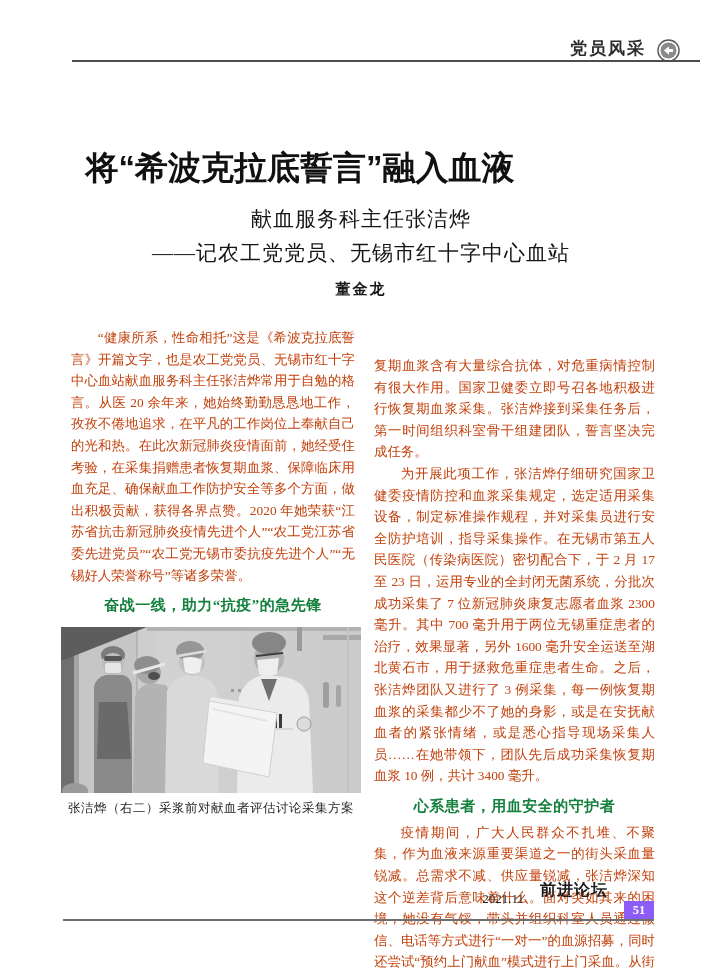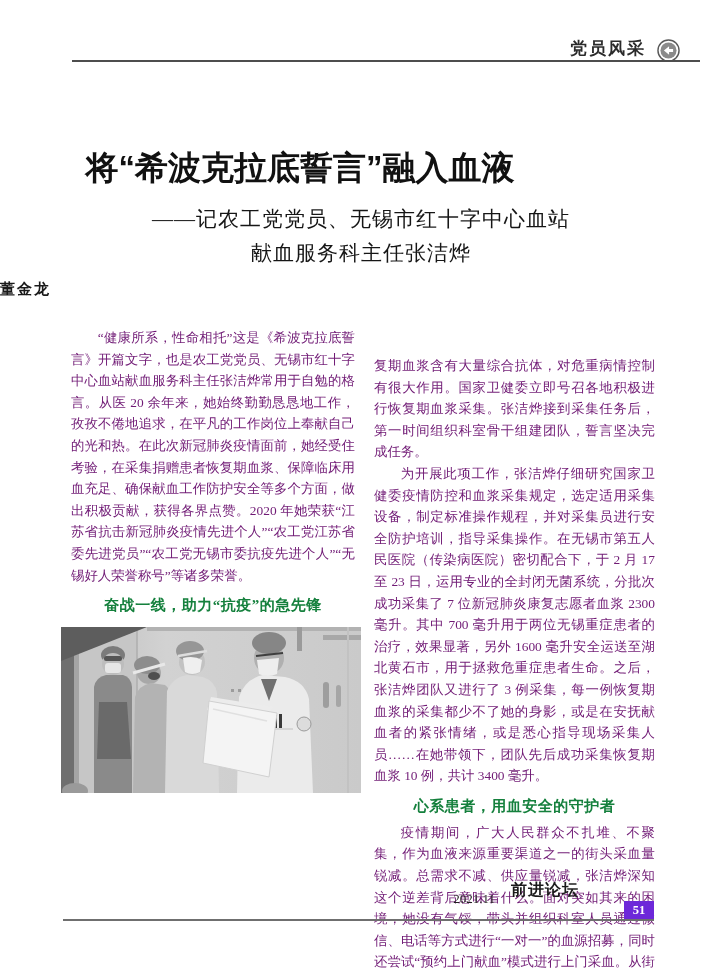--- a/index.html
+++ b/index.html
@@ -19,71 +19,71 @@
   .title{
     top:146px;left:0;width:600px;text-align:center;
     font-family:"Liberation Sans","DejaVu Sans",sans-serif;
     font-weight:900;font-size:33px;color:#111;letter-spacing:0px;
   }
   .subtitle{
     top:202px;left:0;width:722px;text-align:center;
     font-size:21px;line-height:34px;color:#161616;letter-spacing:1px;
   }
   .author{
-    top:280px;left:0;width:722px;text-align:left;
+    top:280px;left:0;width:722px;text-align:center;
     font-family:"Liberation Sans","DejaVu Sans",sans-serif;
     font-weight:bold;font-size:15px;color:#1a1a1a;letter-spacing:2px;
   }
   
   .col{top:327px;}
   .col-left{left:71px;width:284px;}
   .col-right{left:374px;width:281px;}
   .col p{
     margin:0;font-size:13.4px;line-height:21.6px;text-align:justify;
-    text-justify:inter-ideograph;text-indent:2em;color:#701a75;
+    text-justify:inter-ideograph;text-indent:2em;color:#c2410c;
   }
   .col p.no-indent{text-indent:0;margin-top:28px;}
   .section-heading{
     margin:10px 0 6px 0;font-size:15px;font-weight:bold;text-align:center;
     color:#15803d;letter-spacing:0.5px;
   }
   figure{margin:12px 0 0 -10px;width:300px;}
   .photo-frame{width:300px;height:166px;display:block;}
   figcaption{
     width:300px;text-align:center;font-size:12.5px;color:#262626;
     margin-top:7px;letter-spacing:0.5px;
   }
   
   .footer-rule{left:63px;top:919px;width:591px;height:2px;background:#6f6f6f;}
   .footer-meta{top:898px;right:68px;display:flex;align-items:flex-end;gap:16px;height:21px;}
   .footer-issue{font-size:13px;color:#222;padding-bottom:12px;text-align:center;}
   .footer-journal{font-size:16px;font-weight:bold;color:#1a1a1a;letter-spacing:1px;padding-bottom:18px;}
   .page-badge{
-    width:30px;height:18px;background:#6d28d9;color:#fff;
+    width:30px;height:18px;background:#8b5cf6;color:#fff;
     display:flex;align-items:center;justify-content:center;
-    font-size:12.5px;font-weight:bold;margin-left:29px;
+    font-size:12.5px;font-weight:bold;
   }
 </style>
 </head>
 <body>
 
 <div class="abs header-label">党员风采</div>
 <div class="abs header-icon">
   <svg width="23" height="23" viewBox="0 0 24 24">
     <circle cx="12" cy="12" r="11" fill="none" stroke="#5a5a5a" stroke-width="1.5"></circle>
     <circle cx="12" cy="12" r="8.4" fill="#8a8a8a"></circle>
     <path d="M7.2 12 L12.6 7.6 L12.6 10.4 L16.8 10.4 L16.8 13.6 L12.6 13.6 L12.6 16.4 Z" fill="#ffffff"></path>
   </svg>
 </div>
 <div class="abs header-rule"></div>
 
 <div class="abs title">将“希波克拉底誓言”融入血液</div>
 <div class="abs subtitle">
+  <div>献血服务科主任张洁烨</div>
   <div>——记农工党党员、无锡市红十字中心血站</div>
-  <div>献血服务科主任张洁烨</div>
 </div>
 <div class="abs author">董金龙</div>
 
 <div class="abs col col-left">
   <p>“健康所系，性命相托”这是《希波克拉底誓言》开篇文字，也是农工党党员、无锡市红十字中心血站献血服务科主任张洁烨常用于自勉的格言。从医 20 余年来，她始终勤勤恳恳地工作，孜孜不倦地追求，在平凡的工作岗位上奉献自己的光和热。在此次新冠肺炎疫情面前，她经受住考验，在采集捐赠患者恢复期血浆、保障临床用血充足、确保献血工作防护安全等多个方面，做出积极贡献，获得各界点赞。2020 年她荣获“江苏省抗击新冠肺炎疫情先进个人”“农工党江苏省委先进党员”“农工党无锡市委抗疫先进个人”“无锡好人荣誉称号”等诸多荣誉。</p>
   <h3 class="section-heading">奋战一线，助力“抗疫”的急先锋</h3>
   <figure>
     <svg class="photo-frame" viewBox="0 0 300 166" preserveAspectRatio="none">
       <defs>
         <linearGradient id="wallg" x1="0" y1="0" x2="1" y2="0">
@@ -149,20 +149,21 @@
       <circle cx="243" cy="97" r="7" fill="#dcdcdc" stroke="#9a9a9a" stroke-width="1"></circle>
       <path d="M196 102 Q180 118 170 132 L184 142 Q196 126 206 114 Z" fill="#e4e4e4"></path>
       <ellipse cx="172" cy="135" rx="8" ry="6" fill="#b8b8b8"></ellipse>
 
       <polygon points="150,70 212,80 206,93 146,83" fill="#ececec"></polygon>
       <polygon points="148,74 216,86 208,150 142,136" fill="#f4f4f4" stroke="#d0d0d0" stroke-width="1"></polygon>
       <line x1="152" y1="82" x2="206" y2="94" stroke="#e0e0e0" stroke-width="1.5"></line>
 
       <ellipse cx="14" cy="164" rx="13" ry="8" fill="#9a9a9a"></ellipse>
     </svg>
+    <figcaption>张洁烨（右二）采浆前对献血者评估讨论采集方案</figcaption>
   </figure>
 </div>
 
 <div class="abs col col-right">
   <p class="no-indent">复期血浆含有大量综合抗体，对危重病情控制有很大作用。国家卫健委立即号召各地积极进行恢复期血浆采集。张洁烨接到采集任务后，第一时间组织科室骨干组建团队，誓言坚决完成任务。</p>
   <p>为开展此项工作，张洁烨仔细研究国家卫健委疫情防控和血浆采集规定，选定适用采集设备，制定标准操作规程，并对采集员进行安全防护培训，指导采集操作。在无锡市第五人民医院（传染病医院）密切配合下，于 2 月 17 至 23 日，运用专业的全封闭无菌系统，分批次成功采集了 7 位新冠肺炎康复志愿者血浆 2300 毫升。其中 700 毫升用于两位无锡重症患者的治疗，效果显著，另外 1600 毫升安全运送至湖北黄石市，用于拯救危重症患者生命。之后，张洁烨团队又进行了 3 例采集，每一例恢复期血浆的采集都少不了她的身影，或是在安抚献血者的紧张情绪，或是悉心指导现场采集人员……在她带领下，团队先后成功采集恢复期血浆 10 例，共计 3400 毫升。</p>
   <h3 class="section-heading">心系患者，用血安全的守护者</h3>
   <p>疫情期间，广大人民群众不扎堆、不聚集，作为血液来源重要渠道之一的街头采血量锐减。总需求不减、供应量锐减，张洁烨深知这个逆差背后意味着什么。面对突如其来的困境，她没有气馁，带头并组织科室人员通过微信、电话等方式进行“一对一”的血源招募，同时还尝试“预约上门献血”模式进行上门采血。从街头采血到</p>
 </div>
 

